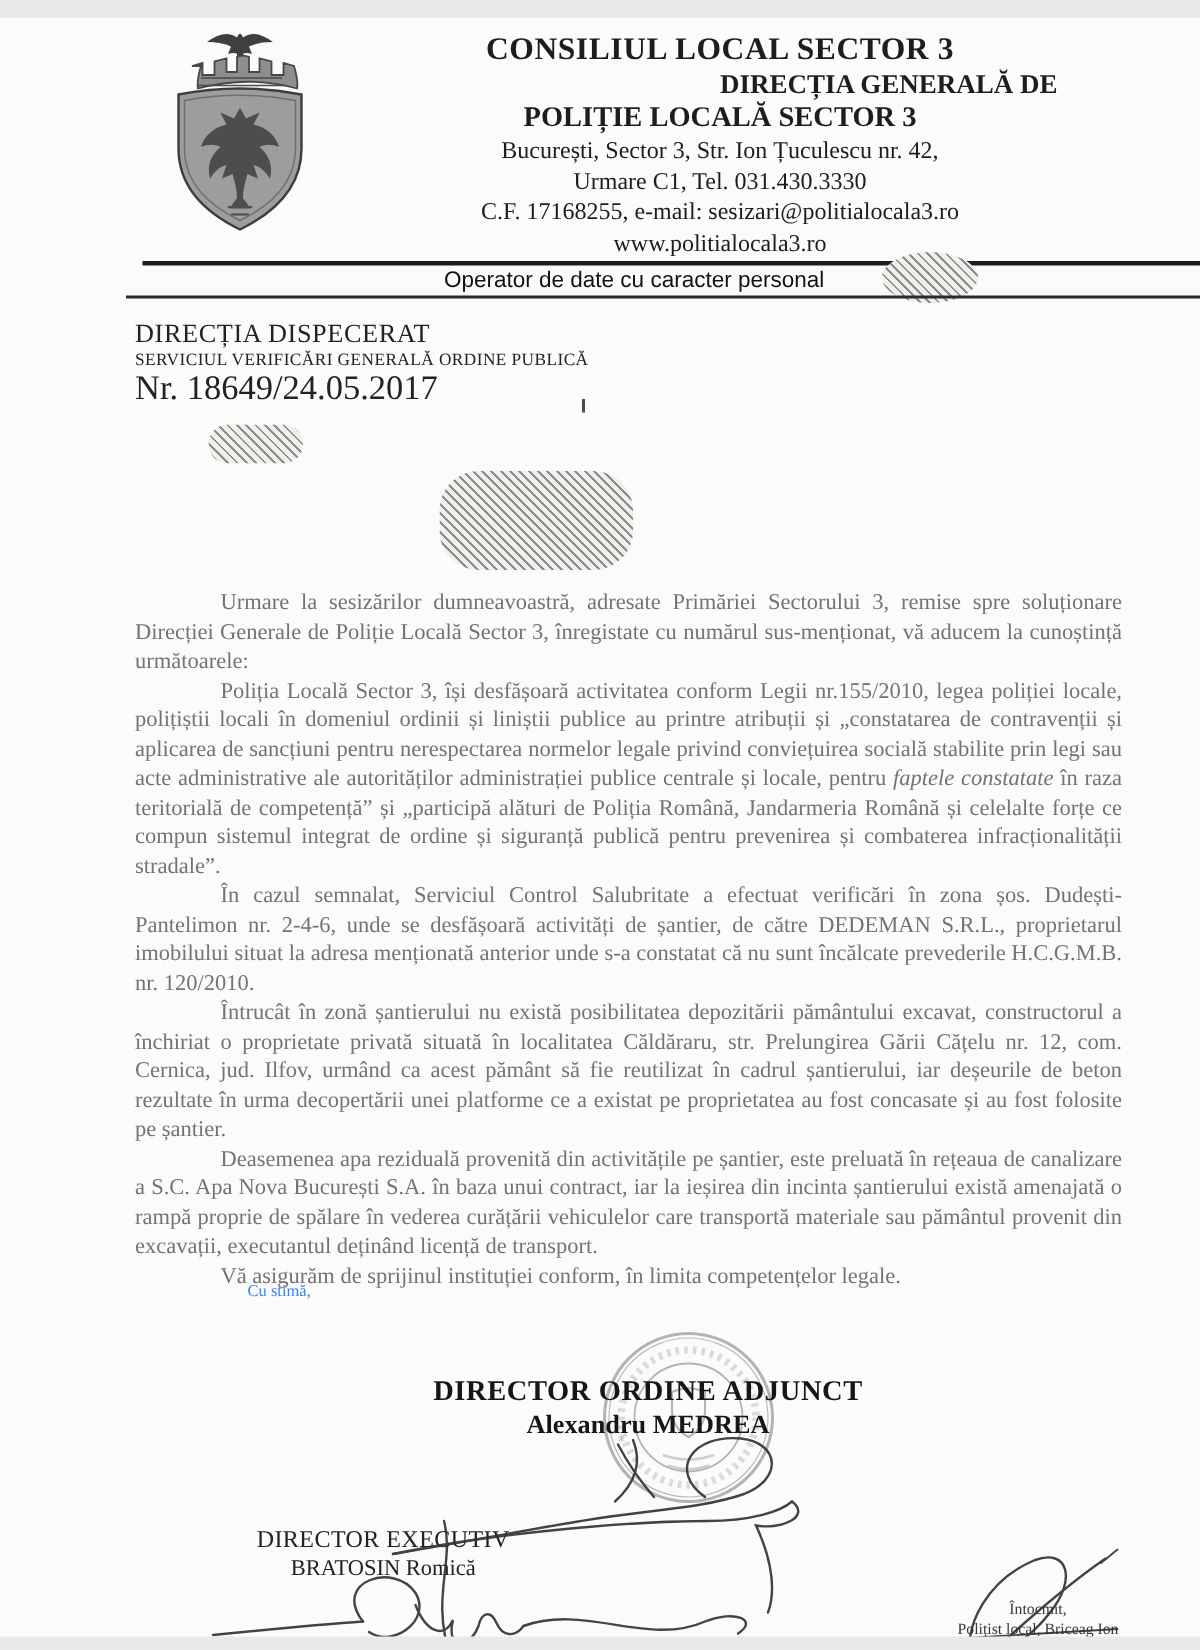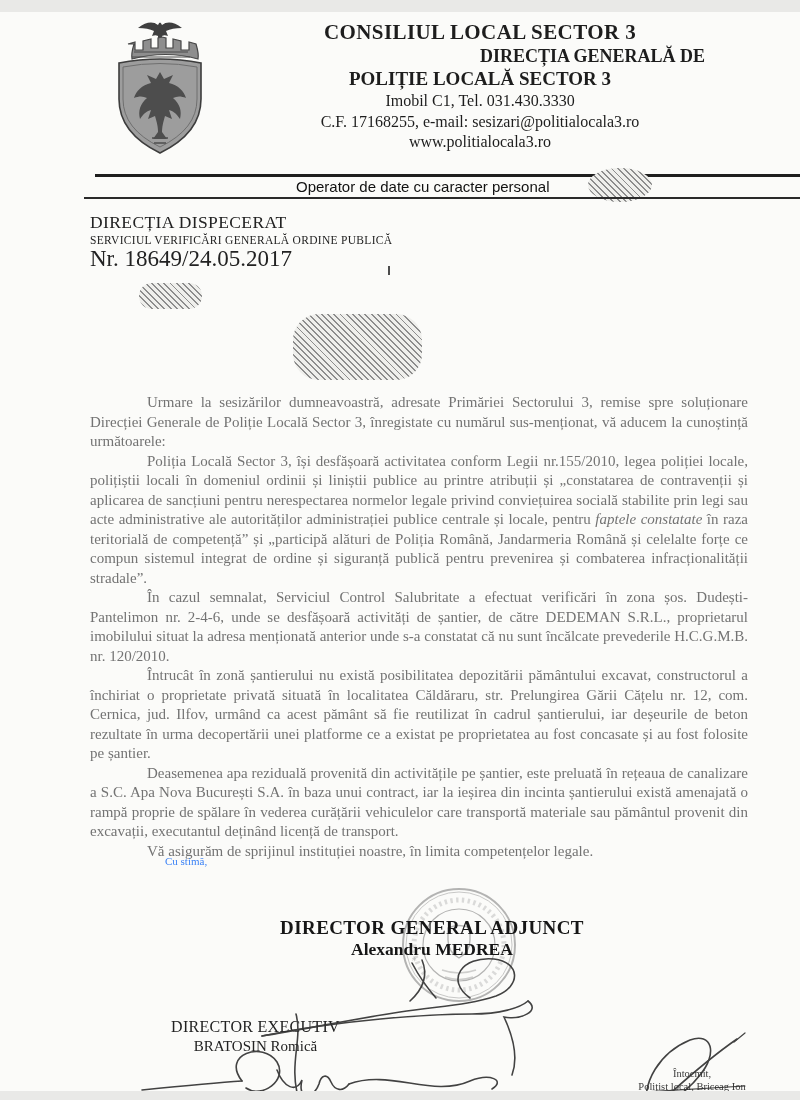--- a/index.html
+++ b/index.html
@@ -80,21 +80,22 @@
     <path d="M19 51 q37 -7 74 0 v32 q0 30 -37 48 q-37 -18 -37 -48 z" fill="none" stroke="#6f6f6f" stroke-width="1"></path>
 
     <path d="M56 56 l4 7 9 -4 -4 8 c9 2 15 8 17 15 c-5 -2 -9 -2 -13 0 c7 6 9 13 7 21 c-4 -6 -7 -8 -11 -9 l3 9 -7 -3 c-2 7 -3 11 -3 16 l5 7 h-14 l5 -7 c0 -5 -1 -9 -3 -16 l-7 3 3 -9 c-4 1 -7 3 -11 9 c-2 -8 0 -15 7 -21 c-4 -2 -8 -2 -13 0 c2 -7 8 -13 17 -15 l-4 -8 9 4 z" fill="#4d4d4d"></path>
     <path d="M48 122 h16 M50 127 h12" stroke="#4d4d4d" stroke-width="1.4" fill="none"></path>
   </svg>
 
   <div class="letterhead">
     <div class="lh1">CONSILIUL LOCAL SECTOR 3</div>
     <div class="lh2">DIRECȚIA GENERALĂ DE</div>
     <div class="lh3">POLIȚIE LOCALĂ SECTOR 3</div>
-    <div class="lh-addr">Imobil C1, Tel. 031.430.3330</div>
+    <div class="lh-addr">București, Sector 3, Str. Ion Țuculescu nr. 42,</div>
+    <div class="lh-addr">Urmare C1, Tel. 031.430.3330</div>
     <div class="lh-addr">C.F. 17168255, e-mail: sesizari@politialocala3.ro</div>
     <div class="lh-addr">www.politialocala3.ro</div>
   </div>
 
   <div class="rule-top"></div>
   <div class="banner-label">Operator de date cu caracter personal</div>
   <div class="banner-redact hatch"></div>
   <div class="rule-bottom"></div>
 
   <div class="ref">
@@ -106,37 +107,37 @@
   <div class="blob1 hatch"></div>
   <div class="blob2 hatch"></div>
   <div class="scan-mark"></div>
 
   <div class="body-text">
     <p><span>Urmare la sesizărilor dumneavoastră, adresate Primăriei Sectorului 3, remise spre soluționare Direcției Generale de Poliție Locală Sector 3, înregistate cu numărul sus-menționat, vă aducem la cunoștință următoarele:</span></p>
     <p><span>Poliția Locală Sector 3, își desfășoară activitatea conform Legii nr.155/2010, legea poliției locale, polițiștii locali în domeniul ordinii și liniștii publice au printre atribuții și „constatarea de contravenții și aplicarea de sancțiuni pentru nerespectarea normelor legale privind conviețuirea socială stabilite prin legi sau acte administrative ale autorităților administrației publice centrale și locale, pentru</span> <span class="em">faptele constatate</span> <span>în raza teritorială de competență” și „participă alături de Poliția Română, Jandarmeria Română și celelalte forțe ce compun sistemul integrat de ordine și siguranță publică pentru prevenirea și combaterea infracționalității stradale”.</span></p>
     <p><span>În cazul semnalat, Serviciul Control Salubritate a efectuat verificări în zona șos. Dudești-Pantelimon nr. 2-4-6, unde se desfășoară activități de șantier, de către DEDEMAN S.R.L., proprietarul imobilului situat la adresa menționată anterior unde s-a constatat că nu sunt încălcate prevederile H.C.G.M.B. nr. 120/2010.</span></p>
     <p><span>Întrucât în zonă șantierului nu există posibilitatea depozitării pământului excavat, constructorul a închiriat o proprietate privată situată în localitatea Căldăraru, str. Prelungirea Gării Cățelu nr. 12, com. Cernica, jud. Ilfov, urmând ca acest pământ să fie reutilizat în cadrul șantierului, iar deșeurile de beton rezultate în urma decopertării unei platforme ce a existat pe proprietatea au fost concasate și au fost folosite pe șantier.</span></p>
     <p><span>Deasemenea apa reziduală provenită din activitățile pe șantier, este preluată în rețeaua de canalizare a S.C. Apa Nova București S.A. în baza unui contract, iar la ieșirea din incinta șantierului există amenajată o rampă proprie de spălare în vederea curățării vehiculelor care transportă materiale sau pământul provenit din excavații, executantul deținând licență de transport.</span></p>
-    <p><span>Vă asigurăm de sprijinul instituției noastre, în limita competențelor legale.</span></p>
+    <p><span>Vă asigurăm de sprijinul instituției conform, în limita competențelor legale.</span></p>
   </div>
 
   <div class="closing">Cu stimă,</div>
 
   <svg class="stamp" viewBox="0 0 122 122" xmlns="http://www.w3.org/2000/svg">
     <circle cx="61" cy="61" r="56" fill="none" stroke="#6e6e6e" stroke-width="2"></circle>
     <circle cx="61" cy="61" r="53" fill="none" stroke="#7a7a7a" stroke-width="0.8"></circle>
     <circle cx="61" cy="61" r="45" fill="none" stroke="#7a7a7a" stroke-width="5" stroke-dasharray="2.4 3.4" opacity="0.5"></circle>
     <circle cx="61" cy="61" r="36" fill="none" stroke="#6e6e6e" stroke-width="1.2"></circle>
     <path d="M50 44 q11 -5 22 0 v12 q0 12 -11 18 q-11 -6 -11 -18 z" fill="none" stroke="#707070" stroke-width="1.4"></path>
     <path d="M44 86 q17 6 34 0 M47 93 q14 5 28 0" fill="none" stroke="#7a7a7a" stroke-width="1.6" opacity="0.7"></path>
     <text x="14" y="80" font-size="9" fill="#6e6e6e" font-family="'DejaVu Serif', serif">*</text>
   </svg>
 
   <div class="sig-general">
-    <div class="t">DIRECTOR GENERAL ADJUNCT</div>
+    <div class="t">DIRECTOR ORDINE ADJUNCT</div>
     <div class="n">Alexandru MEDREA</div>
   </div>
 
   <div class="sig-exec">
     <div class="t">DIRECTOR EXECUTIV</div>
     <div class="n">BRATOSIN Romică</div>
   </div>
 
   <div class="prepared">
     <div class="l1">Întocmit,</div>

